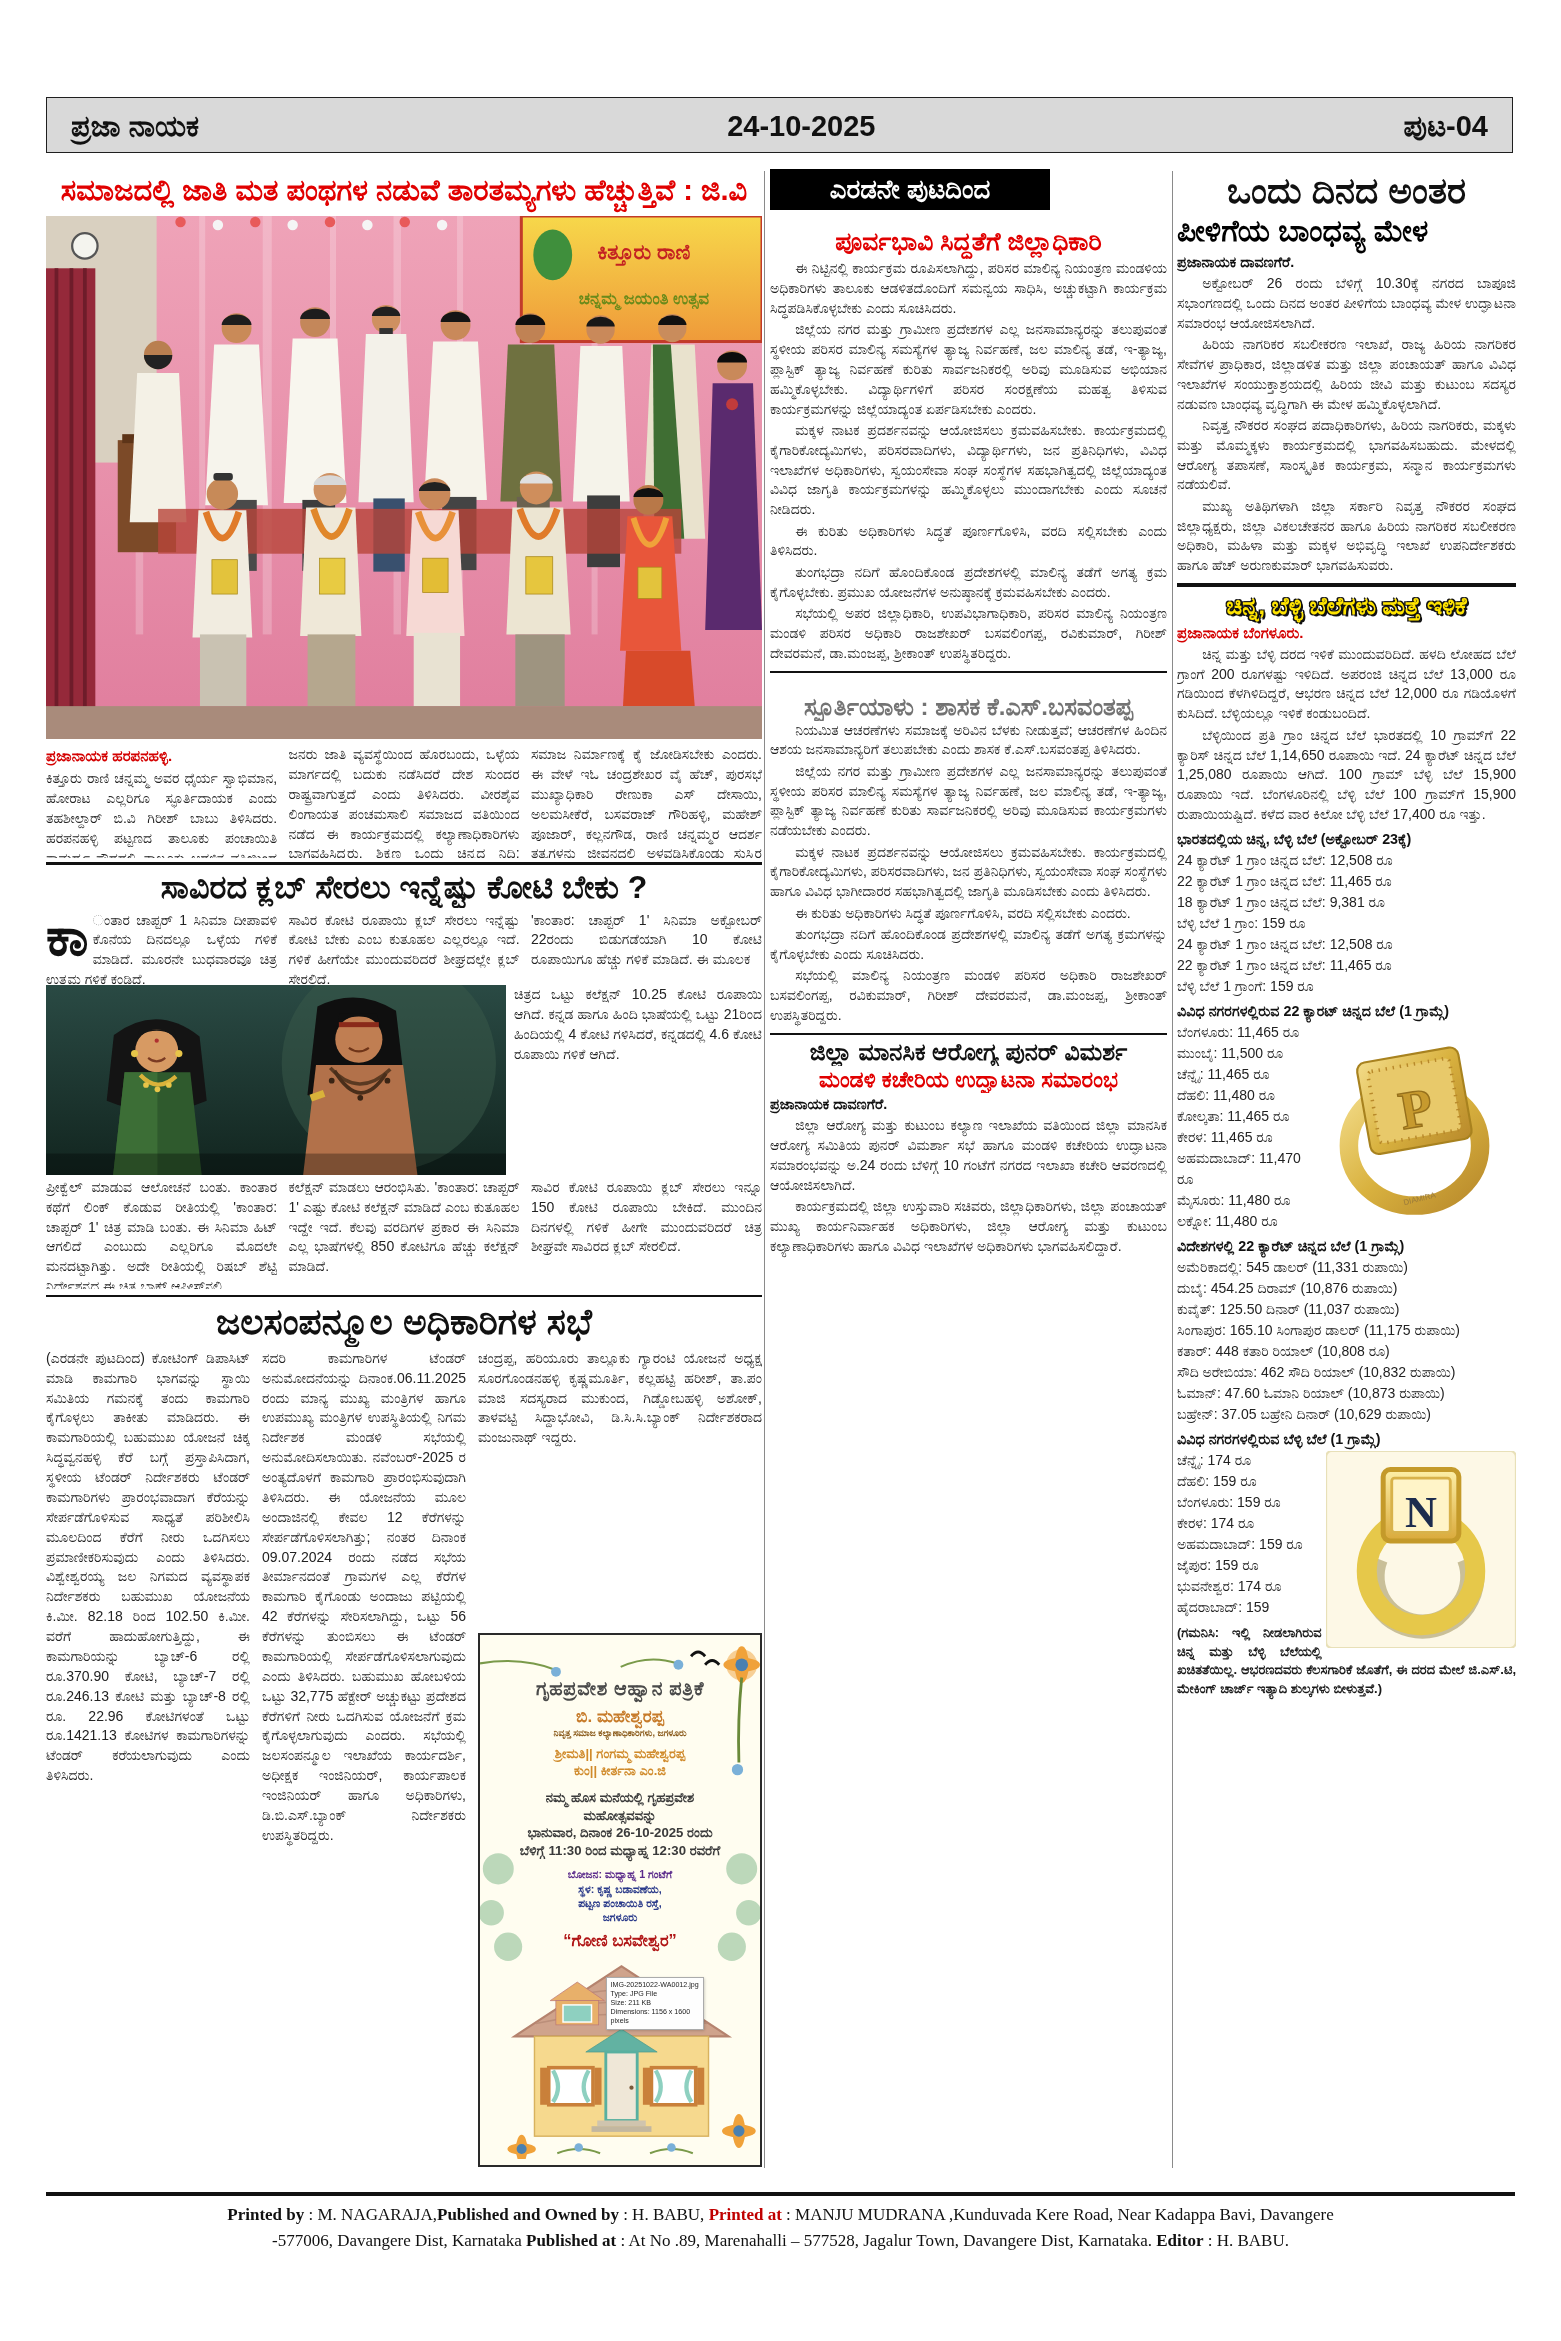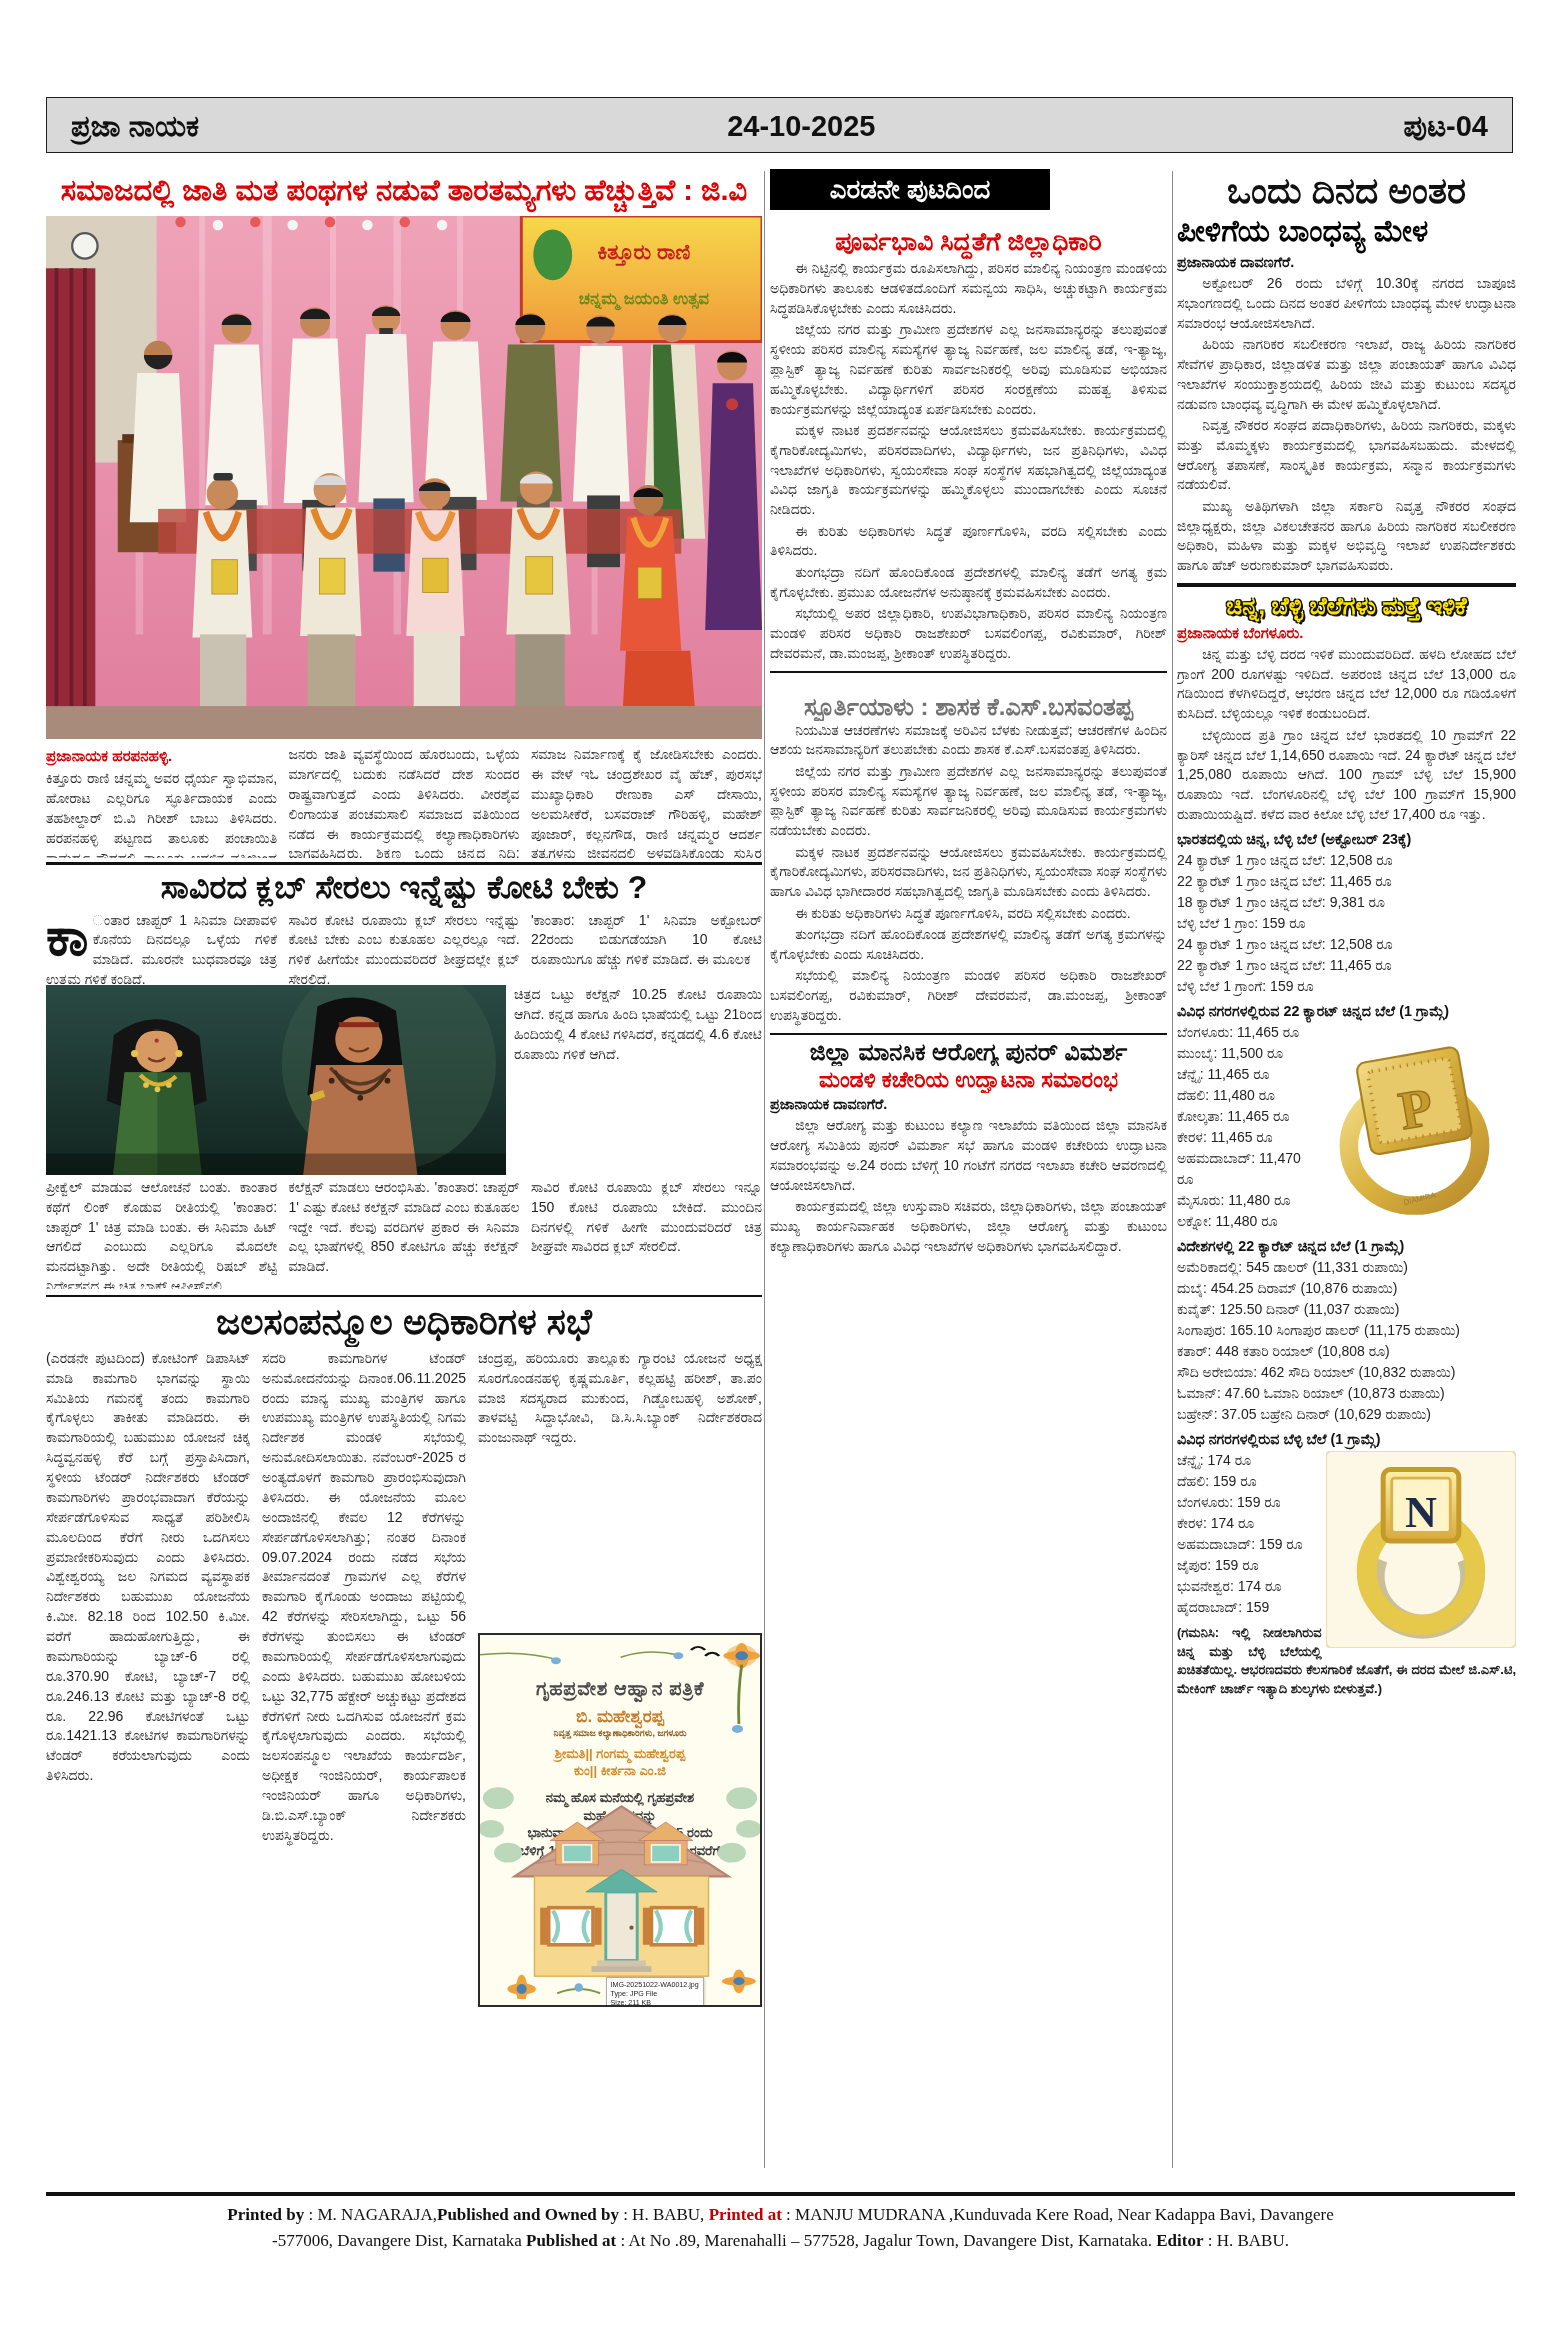--- a/index.html
+++ b/index.html
@@ -33,21 +33,21 @@
   .k-b3{flex:1;overflow:hidden;}
   .k-rowC{display:flex;gap:11.4px;height:111px;margin-top:2.9px;}
   .k-rowC .c{flex:1;overflow:hidden;}
   .w-head{font-size:36px;font-weight:bold;color:#111;text-align:center;height:50px;line-height:50px;overflow:hidden;white-space:nowrap;}
   .w-sec{position:relative;height:823px;margin-top:1.4px;}
   .w-c1{position:absolute;left:0;top:0;width:204px;height:822px;overflow:hidden;}
   .w-c2{position:absolute;left:216px;top:0;width:204px;height:822px;overflow:hidden;}
   .w-c3{position:absolute;left:432px;top:0;width:284px;height:280px;overflow:hidden;}
   .dropcap{float:left;font-size:53px;line-height:0.9;font-weight:bold;color:#111;padding:2.9px 4.3px 0 0;}
   
-  .adbox{position:absolute;left:432px;top:284px;width:284px;height:374px;background:#fffdf0;border:2.1px solid #2a2a2a;
+  .adbox{position:absolute;left:432px;top:284px;width:284px;height:534px;background:#fffdf0;border:2.1px solid #2a2a2a;
          box-sizing:border-box;text-align:center;overflow:hidden;}
   .ad-title{font-size:19.3px;font-weight:bold;color:#4a4a4a;margin-top:43px;letter-spacing:0.7px;}
   .ad-host{font-size:17px;font-weight:bold;color:#c77b2a;margin-top:7.1px;}
   .ad-host-sub{font-size:9px;font-weight:bold;color:#8a5a1a;margin-top:1.4px;}
   .ad-rel{font-size:13px;font-weight:bold;color:#d08a2a;margin-top:7.1px;line-height:1.3;}
   .ad-invite{font-size:13.2px;font-weight:bold;color:#3a3a3a;margin-top:8.6px;line-height:1.35;}
   .ad-meal{font-size:10.7px;font-weight:bold;color:#5a2a8a;margin-top:7.1px;line-height:1.35;}
   .ad-venue{font-size:10.7px;font-weight:bold;color:#2a3a8a;line-height:1.35;}
   .ad-slogan{font-size:16.4px;font-weight:bold;color:#b01515;margin-top:5.7px;}
   .ad-house{position:absolute;left:13px;bottom:5.7px;width:257px;height:214px;}

